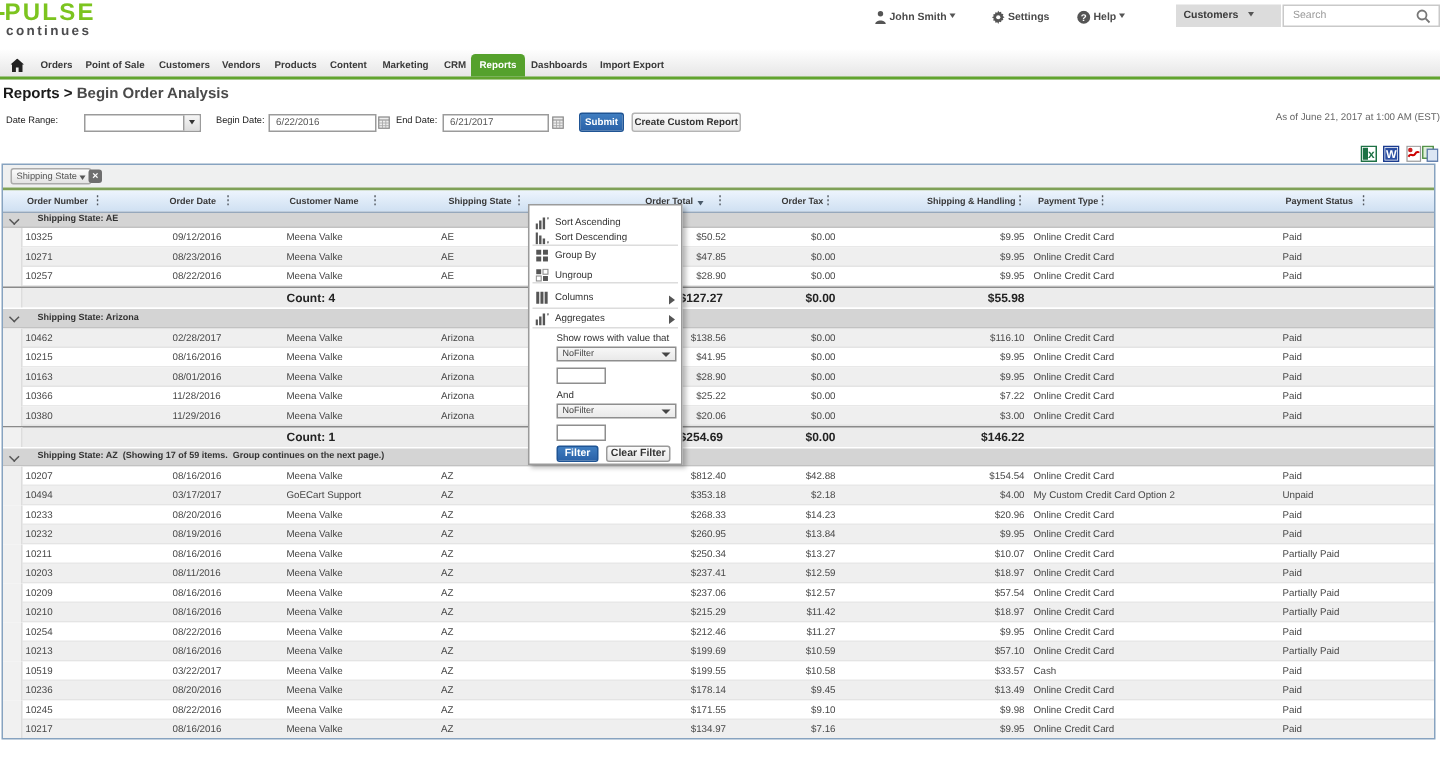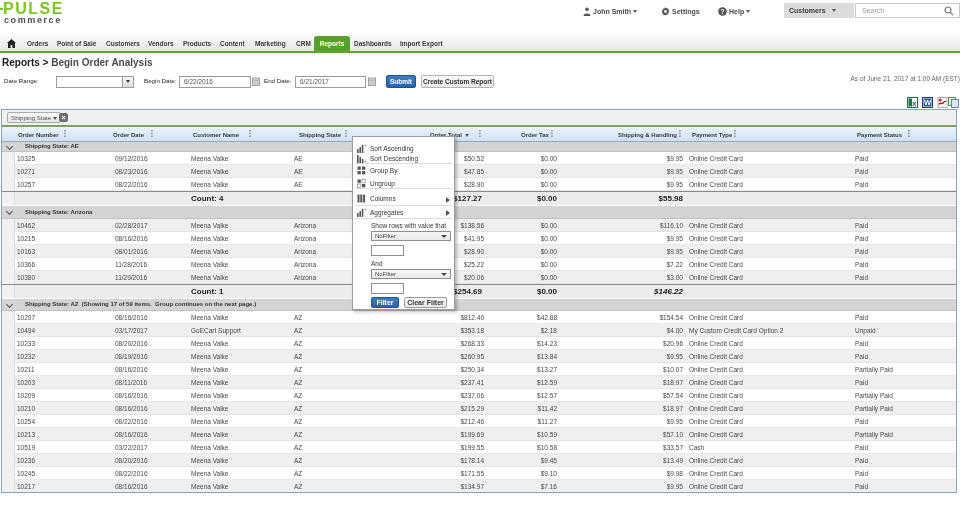--- a/index.html
+++ b/index.html
@@ -59,21 +59,21 @@
 .marr{position:absolute;left:93px;width:0;height:0;border-top:3px solid transparent;border-bottom:3px solid transparent;border-left:4px solid #555;}
 .mdd{position:absolute;left:18px;width:80px;height:10px;background:linear-gradient(#f7f7f7,#e9e9e9);border:1px solid #8e8e8e;font-size:6px;color:#444;line-height:8px;padding-left:3px;}
 .mddarr{position:absolute;right:3px;top:3px;width:0;height:0;border-left:3px solid transparent;border-right:3px solid transparent;border-top:3.5px solid #444;}
 .mtxt{position:absolute;left:18px;width:33px;height:11px;background:#fff;border:1px solid #8e8e8e;}
 #fbtn{position:absolute;left:18px;top:160px;width:28px;height:11px;background:linear-gradient(#3f7dc0,#2a62a8);border:1px solid #1f5494;border-radius:2px;color:#fff;font-size:7px;font-weight:bold;text-align:center;line-height:9px;}
 #cfbtn{position:absolute;left:51px;top:160px;width:43px;height:11px;background:linear-gradient(#fcfcfc,#e6e6e6);border:1px solid #9a9a9a;border-radius:2px;color:#333;font-size:7px;font-weight:bold;text-align:center;line-height:9px;}
 </style></head><body>
 
 <div class="abs" id="topbar"></div>
 <div class="abs logo-pulse">PULSE</div>
-<div class="abs logo-comm">commerce</div>
+<div class="abs logo-comm">continues</div>
 <div class="abs" style="left:0;top:8px;width:3px;height:1.5px;background:#7cc41f;"></div>
 <svg class="abs" style="left:583px;top:7px" width="8" height="9" viewBox="0 0 8 9">
     <circle cx="4" cy="2.2" r="1.8" fill="#555"></circle>
     <path d="M0.5 9 C0.5 5.8 7.5 5.8 7.5 9 Z" fill="#555"></path>
   </svg>
 <div class="abs tb-item" style="left:593px;">John Smith<span class="caret"></span></div>
 <svg class="abs" style="left:661px;top:7px" width="9" height="9" viewBox="0 0 9 9">
     <path fill="#555" d="M4.5 0l.6 1.2 1.3-.4.2 1.3 1.3.2-.4 1.3L8.7 4.5 7.5 5.1l.4 1.3-1.3.2-.2 1.3-1.3-.4L4.5 9l-.6-1.2-1.3.4-.2-1.3-1.3-.2.4-1.3L.3 4.5 1.5 3.9 1.1 2.6l1.3-.2.2-1.3 1.3.4z"></path>
     <circle cx="4.5" cy="4.5" r="1.4" fill="#fff"></circle>
   </svg>
@@ -290,21 +290,21 @@
       <div class="cell" style="left:489px;width:66px;text-align:right;">$0.00</div>
       <div class="cell" style="left:562px;width:119px;text-align:right;">$3.00</div>
       <div class="cell" style="left:687px;width:160px;">Online Credit Card</div>
       <div class="cell" style="left:853px;width:96px;">Paid</div>
     </div>
 <div class="abs grow gfoot" style="top:174px;">
       <span class="indent" style="height:14px"></span>
       <div class="cell" style="left:189px;width:97px;">Count: 1</div>
       <div class="cell" style="left:392px;width:88px;text-align:right;">$254.69</div>
       <div class="cell" style="left:489px;width:66px;text-align:right;">$0.00</div>
-      <div class="cell" style="left:562px;width:119px;text-align:right;font-style:italic;">$146.22</div>
+      <div class="cell" style="left:562px;width:119px;text-align:right;">$146.22</div>
     </div>
 <div class="abs grow ggap" style="top:188px;"></div>
 <div class="abs grow ghdr" style="top:189px;height:12px;">
       <span class="chev" style="top:3px"></span>
       <span class="gt" style="top:2px">Shipping State: AZ &nbsp;(Showing 17 of 59 items.&nbsp; Group continues on the next page.)</span>
     </div>
 <div class="abs grow rw" style="top:201px;">
       <span class="indent"></span>
       <div class="cell" style="left:15px;width:94px;">10207</div>
       <div class="cell" style="left:113px;width:70px;">08/16/2016</div>

